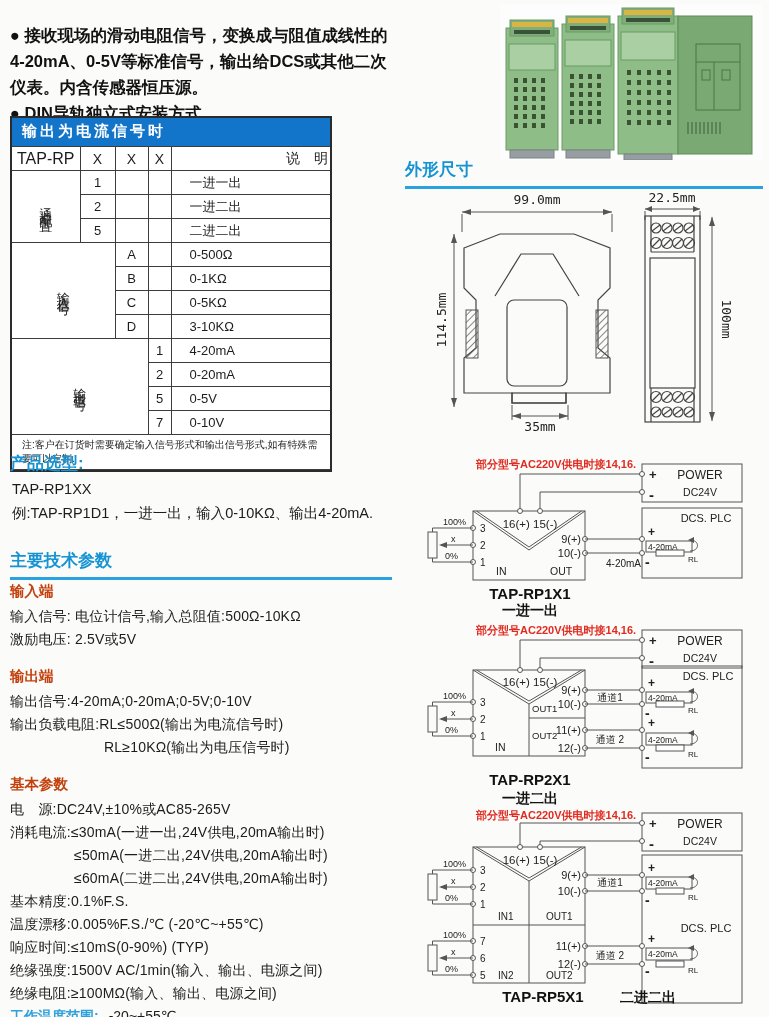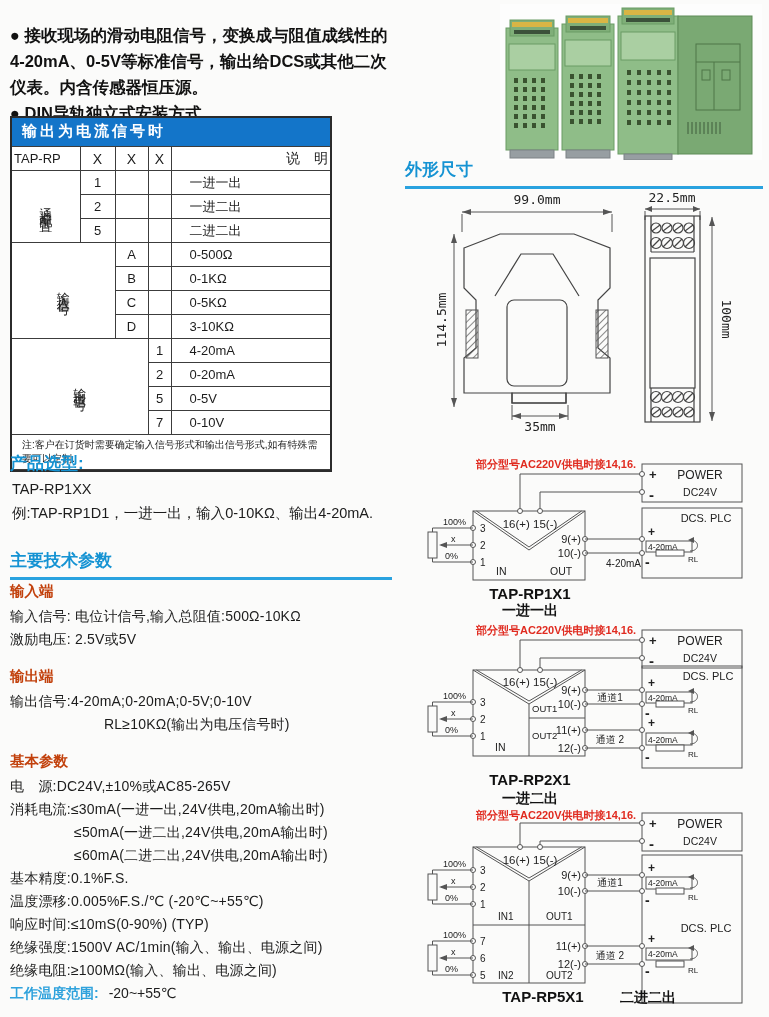--- a/index.html
+++ b/index.html
@@ -14,21 +14,21 @@
   .bullets p{margin:0}
   
   .tblwrap{left:10px;top:116px;width:318px;border:2px solid #2b2b2b;background:#fff}
   .tbltitle{background:#1375c9;color:#fff;font-weight:bold;font-size:15px;letter-spacing:3px;padding:4px 10px 5px}
   table.model{border-collapse:collapse;width:100%;font-size:13px;table-layout:fixed}
   table.model td{border:1px solid #3c3c3c;height:23px;padding:0 2px;overflow:hidden}
   table.model td.first{border-left:none}
   table.model tr td:last-child{border-right:none}
   .cell-c{text-align:center}
   .cell-desc{padding-left:18px !important}
-  .hdr-model{font-size:13px;}
+  .hdr-model{font-size:16px;text-align:center}
   .hdr-x{text-align:center;font-size:14px}
   .hdr-desc{text-align:right;font-size:14px}
   .vtext{writing-mode:vertical-lr;text-orientation:upright;letter-spacing:4px;line-height:1;display:inline-block;font-size:13px}
   .vcell{text-align:center;vertical-align:middle}
   .notecell{font-size:10px;padding:3px 10px !important;letter-spacing:0;height:18px !important}
   
   .h-blue{color:#1593d3;font-size:17px;font-weight:bold;margin:0}
   .rule{height:3px;background:#2aa2df;margin-top:5px}
   .sel-title{left:10px;top:452px}
   .sel-l1{left:12px;top:481px;font-size:14.5px}
@@ -156,20 +156,21 @@
   <div class="rule"></div>
 </div>
 
 <div class="abs specs">
   <h3>输入端</h3>
   <p>输入信号: 电位计信号,输入总阻值:500Ω-10KΩ</p>
   <p>激励电压: 2.5V或5V</p>
   <div class="gap"></div>
   <h3>输出端</h3>
   <p>输出信号:4-20mA;0-20mA;0-5V;0-10V</p>
+  <p>输出负载电阻:RL≤500Ω(输出为电流信号时)</p>
   <p class="ind-rl">RL≥10KΩ(输出为电压信号时)</p>
   <div class="gap"></div>
   <h3>基本参数</h3>
   <p>电　源:DC24V,±10%或AC85-265V</p>
   <p>消耗电流:≤30mA(一进一出,24V供电,20mA输出时)</p>
   <p class="ind-xh">≤50mA(一进二出,24V供电,20mA输出时)</p>
   <p class="ind-xh">≤60mA(二进二出,24V供电,20mA输出时)</p>
   <p>基本精度:0.1%F.S.</p>
   <p>温度漂移:0.005%F.S./℃ (-20℃~+55℃)</p>
   <p>响应时间:≤10mS(0-90%) (TYP)</p>

